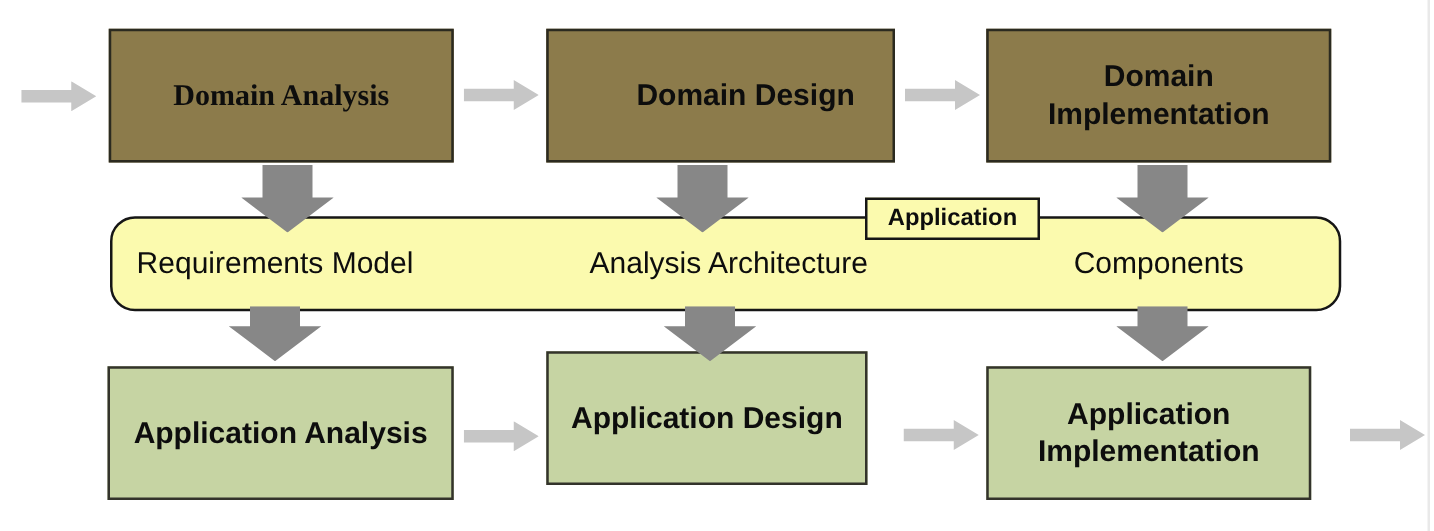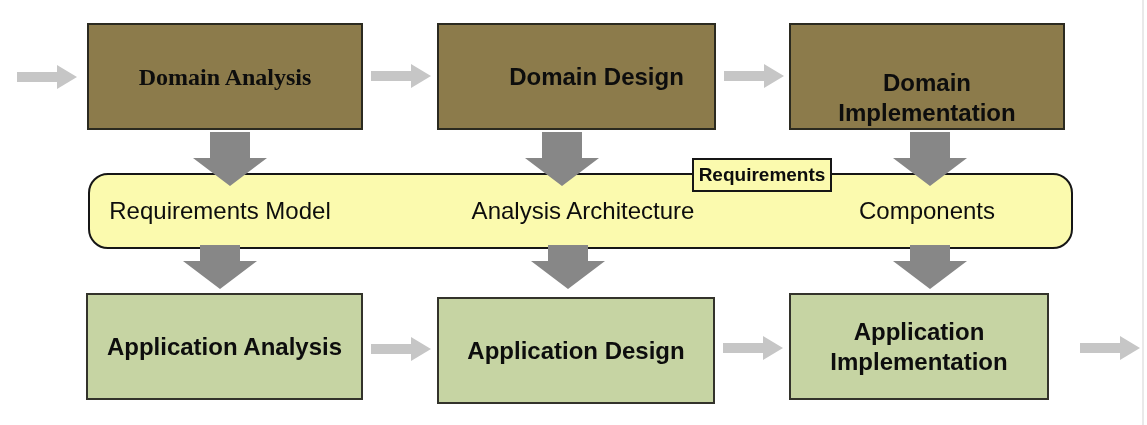--- a/index.html
+++ b/index.html
@@ -98,37 +98,37 @@
     <span>Requirements Model</span>
   </div>
   <div class="band-label" style="left:583px">
     <span>Analysis Architecture</span>
   </div>
   <div class="band-label" style="left:927px">
     <span>Components</span>
   </div>
 
   <div class="trace-tag">
-    <span>Requirements</span>
+    <span>Application</span>
   </div>
 
   <div class="rect domain" style="left:87px; top:23px; width:276px;font-family:Liberation Serif, serif;">
     <span class="box-label oneline">Domain Analysis</span>
   </div>
   <div class="rect domain" style="left:437px; top:23px; width:279px;padding-left:40px;">
     <span class="box-label oneline">Domain Design</span>
   </div>
-  <div class="rect domain" style="left:789px; top:23px; width:276px;align-items:flex-end;">
+  <div class="rect domain" style="left:789px; top:23px; width:276px;">
     <span class="box-label wrap">Domain Implementation</span>
   </div>
 
   <div class="rect application" style="left:86px; top:293px; width:277px;">
     <span class="box-label oneline">Application Analysis</span>
   </div>
-  <div class="rect application" style="left:437px; top:297px; width:278px;">
+  <div class="rect application" style="left:437px; top:281px; width:257px;">
     <span class="box-label oneline">Application Design</span>
   </div>
   <div class="rect application" style="left:789px; top:293px; width:260px;">
     <span class="box-label wrap">Application Implementation</span>
   </div>
 
   <svg class="arrow light" style="left:17px; top:65px;" width="60" height="24" viewBox="0 0 60 24">
       <polygon fill="currentColor" points="0,7 40,7 40,0 60,12 40,24 40,17 0,17"></polygon>
     </svg>
   <svg class="arrow light" style="left:371px; top:64px;" width="60" height="24" viewBox="0 0 60 24">

